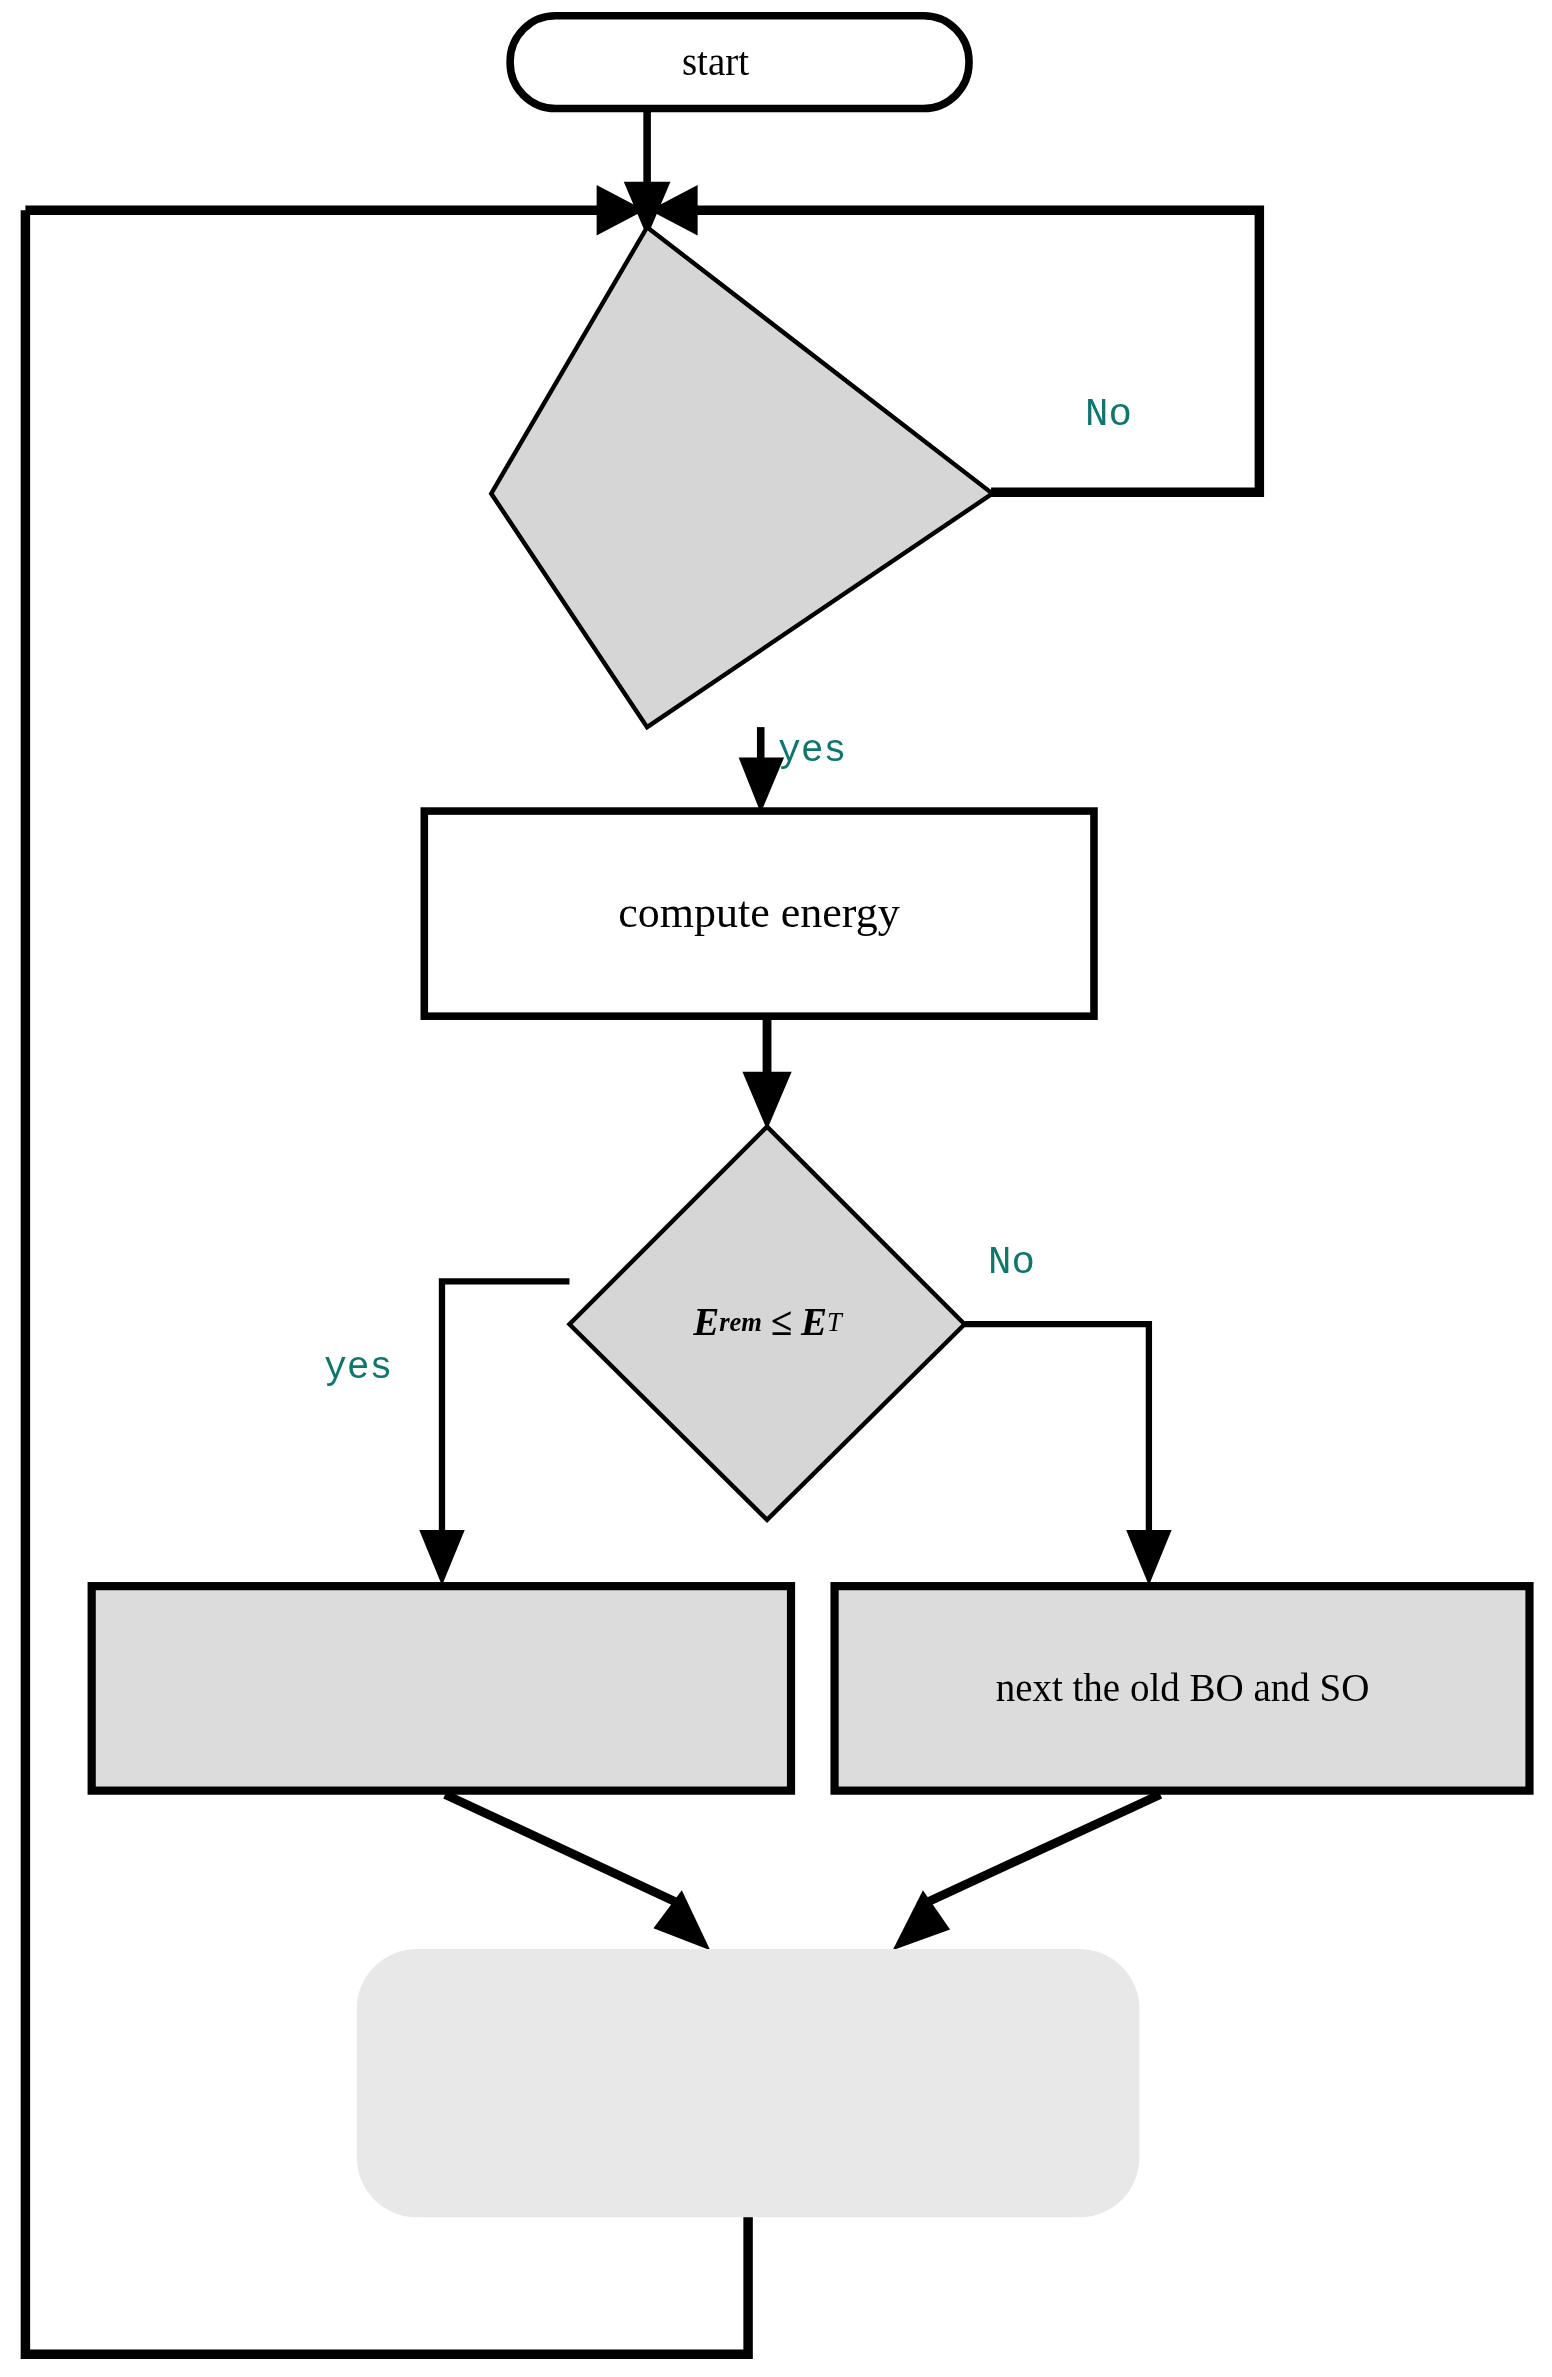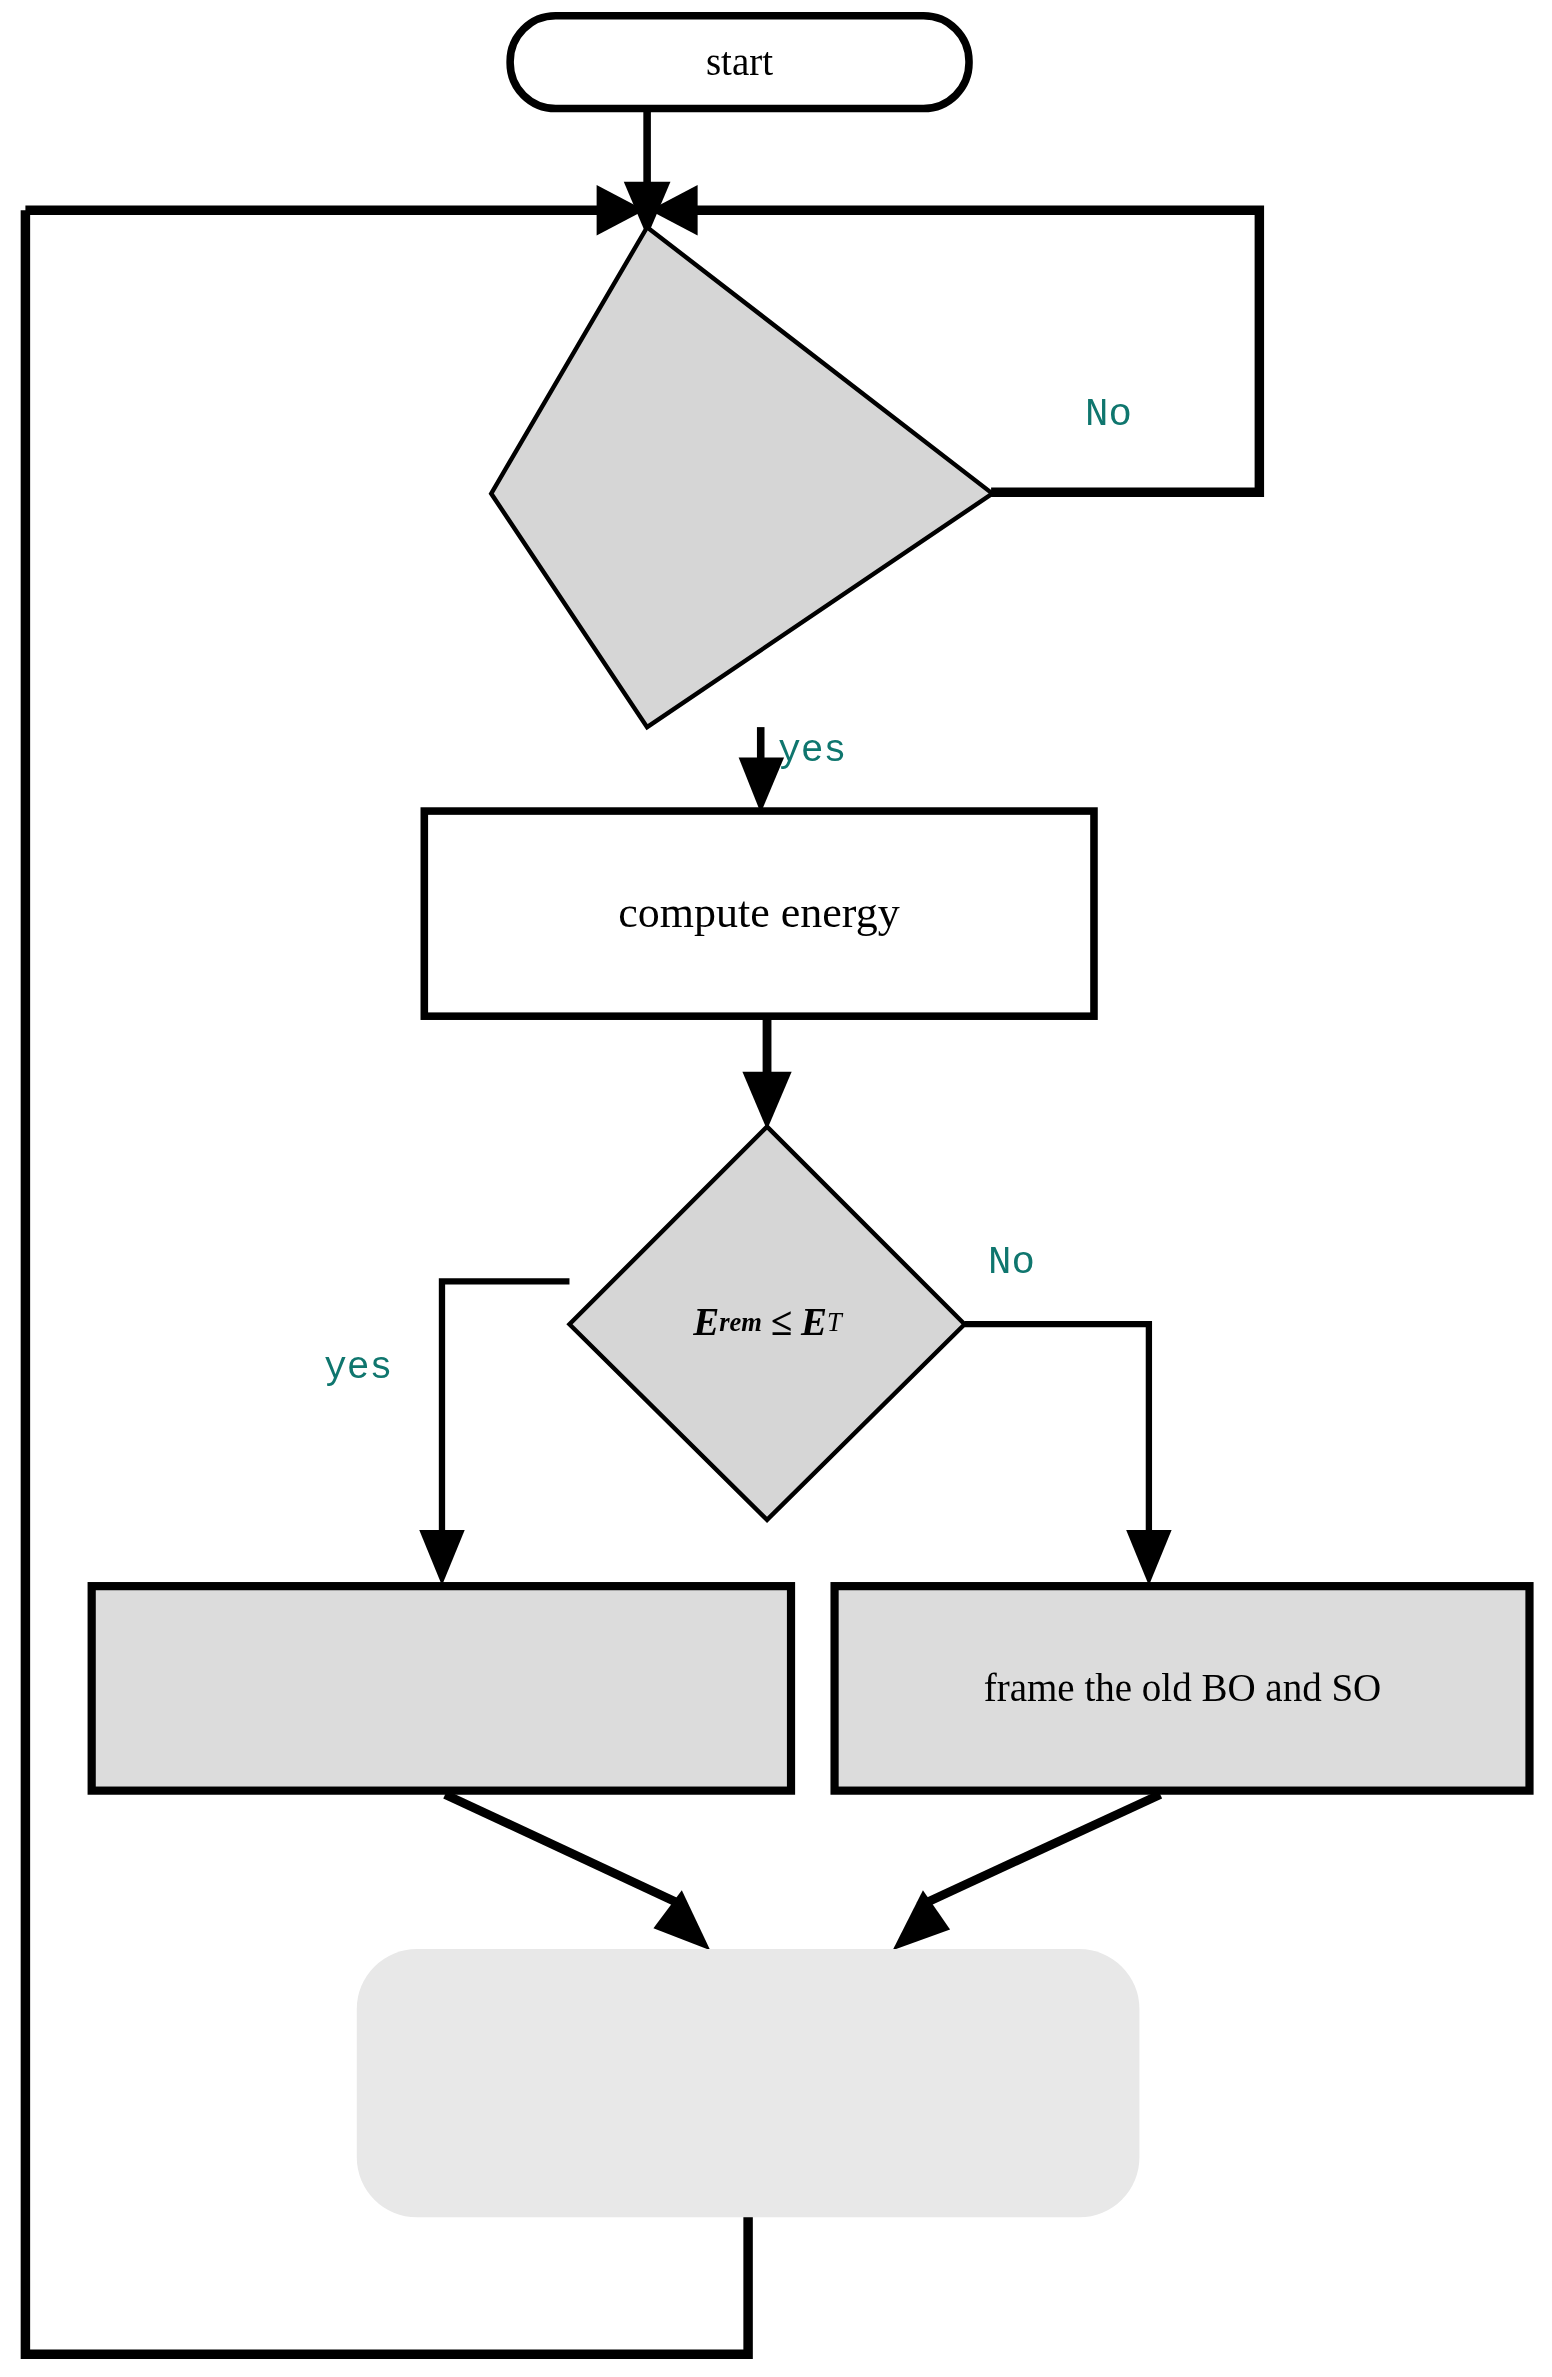--- a/index.html
+++ b/index.html
@@ -93,33 +93,33 @@
     </g>
 
     <g>
       <line x1="1838" y1="2843" x2="1455" y2="3020" stroke="#000" stroke-width="14"></line>
       <polygon points="1414,3090 1462,2995 1505,3057" fill="#000"></polygon>
     </g>
 
     <rect x="565" y="3088" width="1240" height="425" rx="95" ry="95" fill="#e8e8e8" stroke="none"></rect>
   </svg>
 
-  <div class="node-text" style="left:510px; top:16px; width:459px; height:93px; font-size:39px;">start</div>
+  <div class="node-text" style="left:486px; top:16px; width:459px; height:93px; font-size:39px;">start</div>
 
 
   <div class="node-text" style="left:424px; top:811px; width:670px; height:205px; font-size:44px; flex-direction:column;">
     <span>compute energy</span>
   </div>
 
   <div class="node-text" style="left:597px; top:1288px; width:341px; height:69px; font-size:39px;">
     <span class="math" style="font-weight:bold;">E</span><span class="subb">rem</span><span style="font-weight:bold;padding:0 8.8px;">≤</span><span class="math" style="font-weight:bold;">E</span><span class="sub">T</span>
   </div>
 
 
-  <div class="node-text" style="left:835px; top:1586px; width:695px; height:205px; font-size:39px;">frame the old BO and SO</div>
+  <div class="node-text" style="left:835px; top:1586px; width:695px; height:205px; font-size:39px;">next the old BO and SO</div>
 
 
   <div class="edge-label" style="left:1085px; top:393px; font-size:39px;">No</div>
 
   <div class="edge-label" style="left:778px; top:729px; font-size:38px;">yes</div>
 
   <div class="edge-label" style="left:988px; top:1241px; font-size:39px;">No</div>
 
   <div class="edge-label" style="left:324px; top:1346px; font-size:38px;">yes</div>
 

